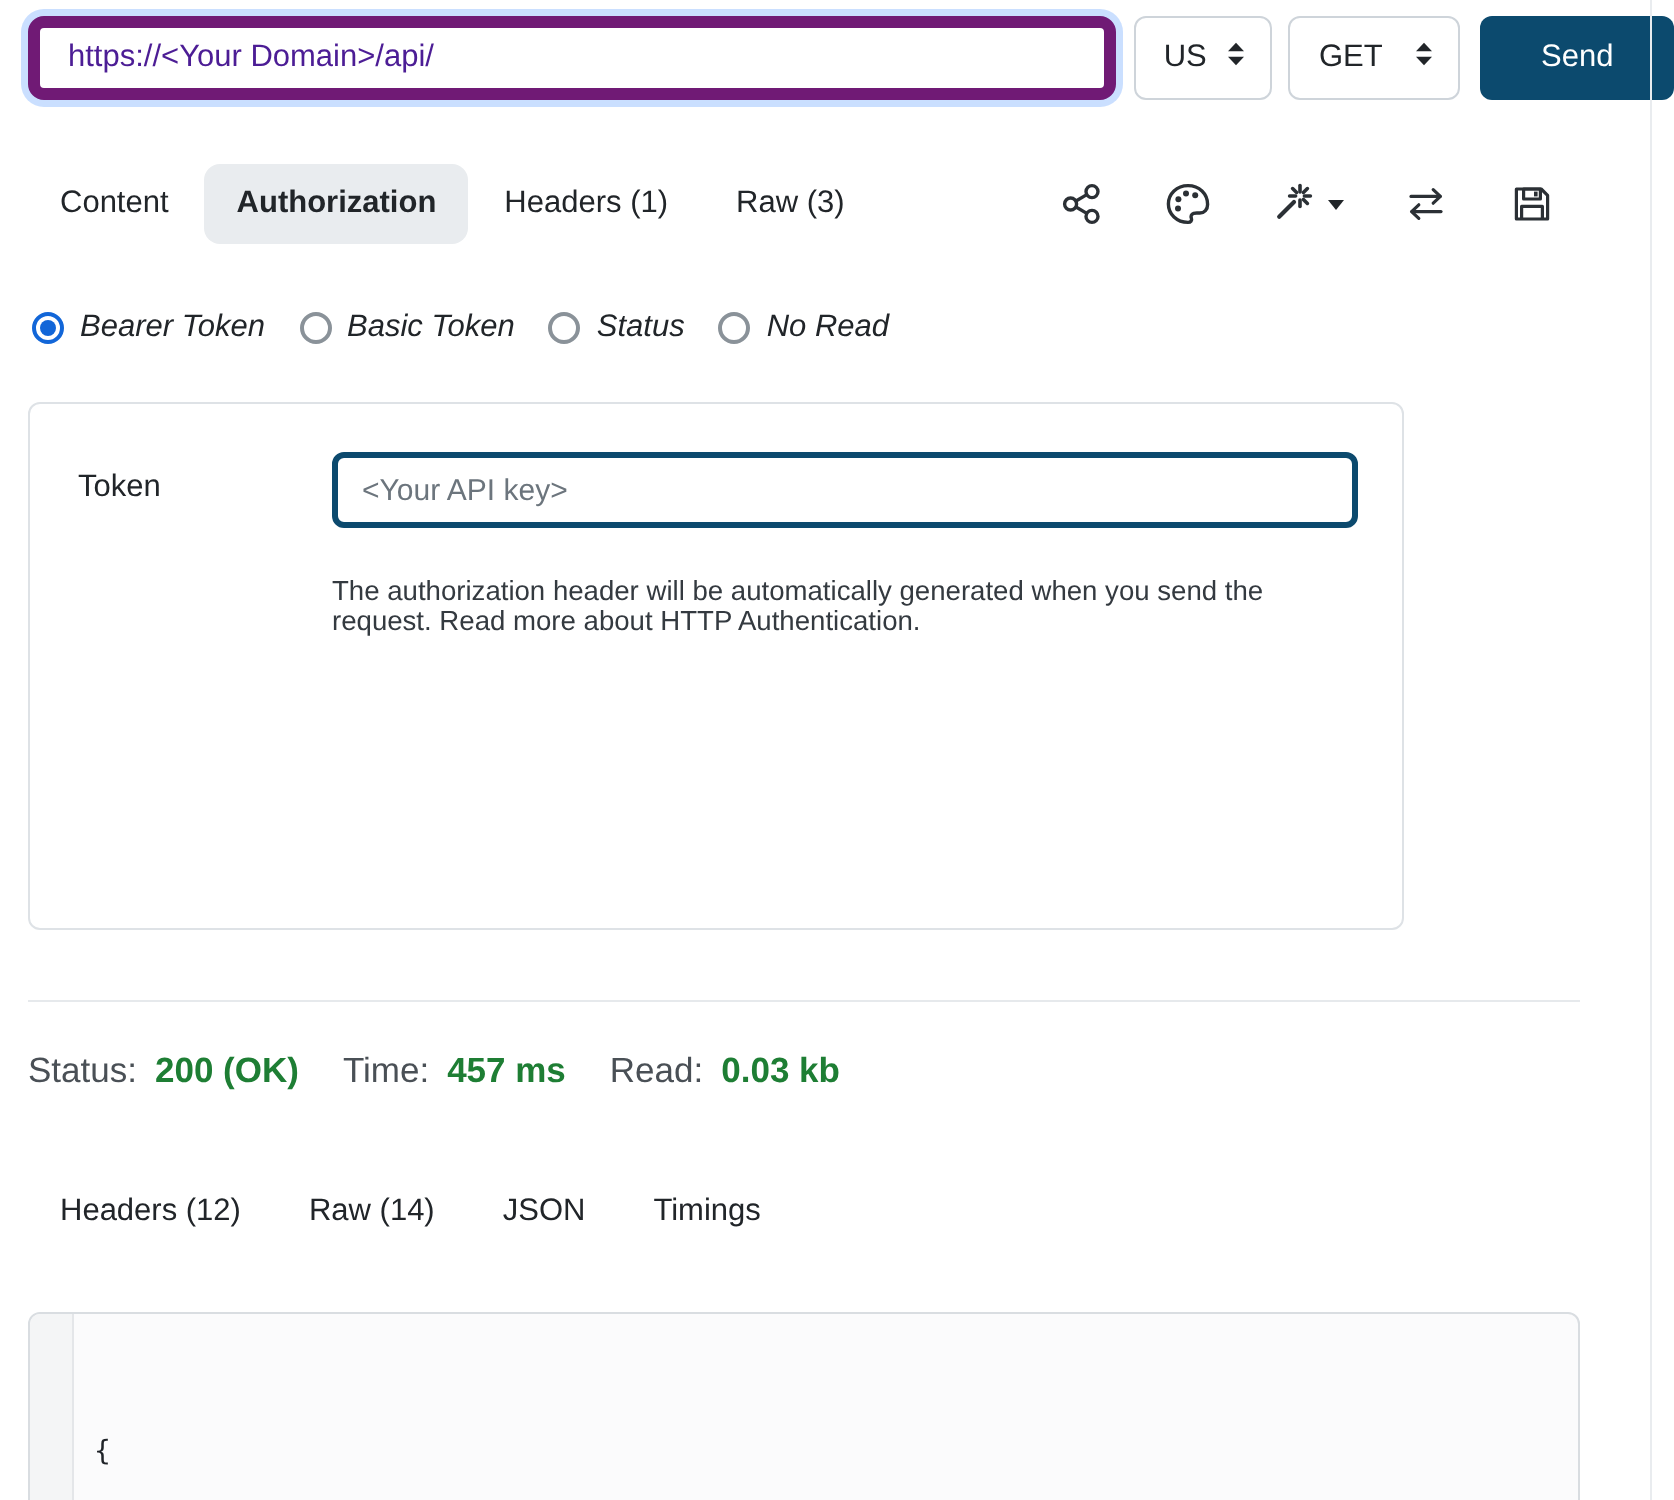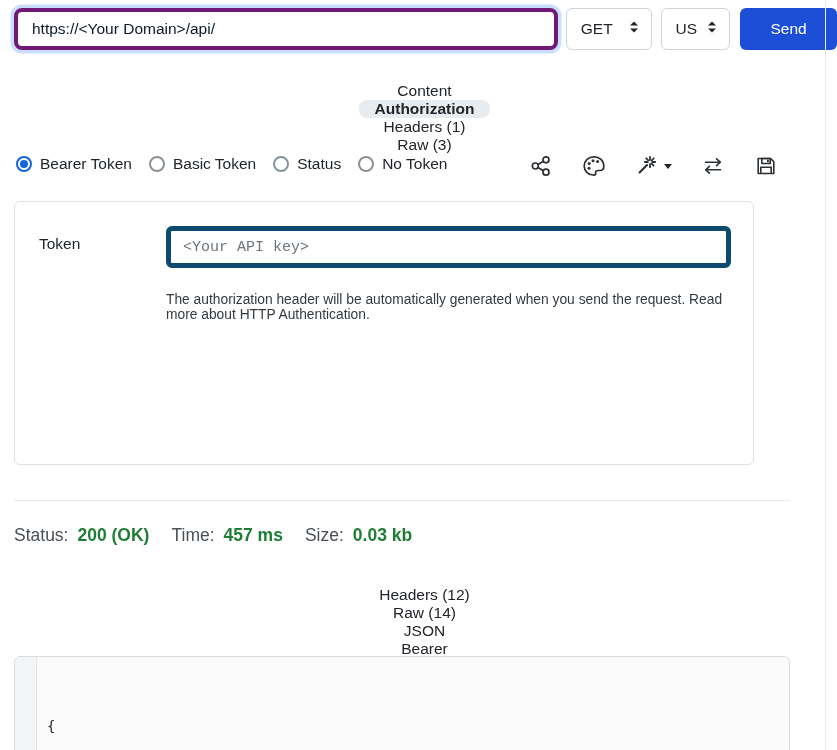--- a/index.html
+++ b/index.html
@@ -10,82 +10,82 @@
     overflow:hidden;
   }
   .right-divider {
     position:absolute; left:825px; top:0; width:1px; height:750px;
     background:#e9ecef;
   }
 
   
   .topbar { display:flex; align-items:center; padding:8px 0 0 14px; }
   .url-input {
-    width:571px; height:42px; border:4px solid #701a75; border-radius:8px;
+    width:571px; height:42px; border:6px solid #701a75; border-radius:8px;
     box-shadow:0 0 0 3.5px rgba(13,110,253,.22);
     font-family:"Liberation Sans", sans-serif;
-    font-size:15.5px; color:#0f172a; padding:0 14px; outline:none;
+    font-size:15.5px; color:#4c1d95; padding:0 14px; outline:none;
   }
   .select-box {
     height:42px; border:1px solid #ced4da; border-radius:6px; background:#fff;
     display:flex; align-items:center; justify-content:space-between;
     padding:0 10px 0 14px; font-size:15.5px; color:#212529; cursor:pointer;
   }
   .select-method { width:89px; margin-left:8px; }
   .select-region { width:72px; margin-left:9px; }
   .send-btn {
     width:102px; height:42px; margin-left:10px; border:none; border-radius:6px;
-    background:#1d4ed8; color:#fff; font-size:15.5px;
+    background:#0c4a6e; color:#fff; font-size:15.5px;
     font-family:"Liberation Sans", sans-serif; cursor:pointer;
   }
 
   
-  .tabs-row { display:flex; align-items:center; margin:32px 0 0 14px; height:40px;flex-direction:column; }
+  .tabs-row { display:flex; align-items:center; margin:32px 0 0 14px; height:40px; }
   .tab {
     height:40px; display:flex; align-items:center; padding:0 16px;
     font-size:15.5px; color:#212529; border-radius:8px; cursor:pointer;
     margin-right:2px; white-space:nowrap;
   }
   .tab.on { background:#e9ecef;font-weight:bold; }
 
   .toolbar { display:flex; align-items:center; gap:29px; margin-left:auto; margin-right:59px; }
   .icon-btn { display:flex; align-items:center; cursor:pointer; background:none; border:none; padding:0; }
   .icon-btn svg { display:block; }
   .caret-down {
     width:0; height:0; margin-left:5px;
     border-left:4.5px solid transparent; border-right:4.5px solid transparent;
     border-top:5.5px solid #212529;
   }
 
   
-  .auth-radios { display:flex; align-items:center; margin:33px 0 0 16px; gap:17px; }
+  .auth-radios { display:flex; align-items:center; margin:33px 0 0 16px; gap:17px;font-style:italic; }
   .radio-opt { display:flex; align-items:center; gap:8px; cursor:pointer; }
   .radio-circle {
     width:16px; height:16px; border-radius:50%; border:2px solid #8a9299;
     background:#fff; position:relative; flex:0 0 auto;
   }
   .radio-circle.on { border-color:#1266d8; }
   .radio-circle.on::after {
     content:""; position:absolute; left:2px; top:2px; width:8px; height:8px;
     border-radius:50%; background:#1266d8;
   }
   .radio-label { font-size:15.5px; color:#212529; }
 
   
   .panel {
-    margin:28px 0 0 14px; width:740px; height:264px;
+    margin:28px 0 0 14px; width:688px; height:264px;
     border:1px solid #dee2e6; border-radius:6px; background:#fff;
     padding:24px 22px 0 24px;
   }
   .panel-row { display:flex; }
   .token-label { width:127px; font-size:15.5px; color:#212529; padding-top:9px; }
   .token-col { flex:1; }
   .token-input {
-    width:100%; height:37px; border:5px solid #0c4a6e; border-radius:6px;
-    font-family:Liberation Mono, monospace; font-size:15px; color:#495057;
+    width:100%; height:37px; border:3px solid #0c4a6e; border-radius:6px;
+    font-family:Liberation Sans, sans-serif; font-size:15px; color:#495057;
     padding:16px 12px; outline:none;
   }
   .token-input::placeholder { color:#6c757d; opacity:1; }
   .helper-text {
     margin-top:24px; max-width:596px; font-size:13.8px; line-height:15px; color:#343a40;
   }
 
   
   .h-divider { margin:35px 0 0 14px; width:776px; height:1px; background:#e6e9ec; }
   .status-row {
@@ -114,31 +114,31 @@
   .code-line { height:25px; }
 </style>
 </head>
 <body>
 
 <div class="page">
   <div class="right-divider"></div>
 
   <div class="topbar">
     <input class="url-input" type="text" value="https://&lt;Your Domain&gt;/api/" style="">
-    <div class="select-box select-method">
-      <span>GET</span>
+    <div class="select-box select-region">
+      <span>US</span>
       <span>
         <svg width="14" height="16" viewBox="0 0 14 16">
           <path d="M3 6.6 L7 2.4 L11 6.6 Z" fill="#212529"></path>
           <path d="M3 9.4 L7 13.6 L11 9.4 Z" fill="#212529"></path>
         </svg>
       </span>
     </div>
-    <div class="select-box select-region">
-      <span>US</span>
+    <div class="select-box select-method">
+      <span>GET</span>
       <span>
         <svg width="14" height="16" viewBox="0 0 14 16">
           <path d="M3 6.6 L7 2.4 L11 6.6 Z" fill="#212529"></path>
           <path d="M3 9.4 L7 13.6 L11 9.4 Z" fill="#212529"></path>
         </svg>
       </span>
     </div>
     <button class="send-btn">Send</button>
   </div>
 
@@ -207,21 +207,21 @@
     <div class="radio-opt">
       <span class="radio-circle"></span>
       <span class="radio-label">Basic Token</span>
     </div>
     <div class="radio-opt">
       <span class="radio-circle"></span>
       <span class="radio-label">Status</span>
     </div>
     <div class="radio-opt">
       <span class="radio-circle"></span>
-      <span class="radio-label">No Token</span>
+      <span class="radio-label">No Read</span>
     </div>
   </div>
 
   <div class="panel">
     <div class="panel-row">
       <div class="token-label">Token</div>
       <div class="token-col">
         <input class="token-input" type="text" placeholder="&lt;Your API key&gt;" style="">
         <div class="helper-text">The authorization header will be automatically generated when you send the request. Read more about HTTP Authentication.</div>
       </div>
@@ -233,30 +233,30 @@
   <div class="status-row">
     <div class="status-group">
       <span class="status-label">Status:</span>
       <span class="status-value">200 (OK)</span>
     </div>
     <div class="status-group">
       <span class="status-label">Time:</span>
       <span class="status-value">457 ms</span>
     </div>
     <div class="status-group">
-      <span class="status-label">Size:</span>
+      <span class="status-label">Read:</span>
       <span class="status-value">0.03 kb</span>
     </div>
   </div>
 
   <div class="tabs-row resp-tabs">
     <div class="tab">Headers (12)</div>
     <div class="tab">Raw (14)</div>
     <div class="tab">JSON</div>
-    <div class="tab">Bearer</div>
+    <div class="tab">Timings</div>
   </div>
 
   <div class="code-block">
     <div class="code-gutter"></div>
     <div class="code-area">
       <div class="code-line"><span>{</span></div>
       
       
     </div>
   </div>

